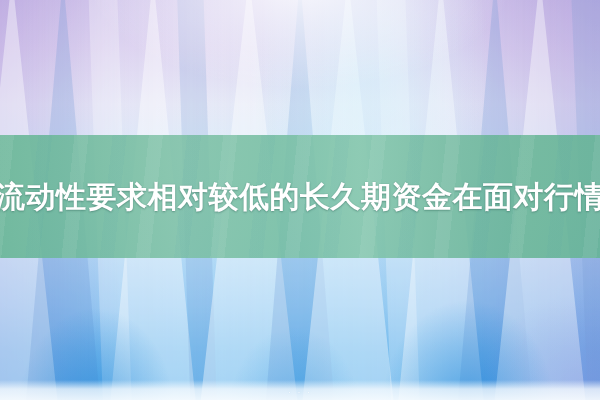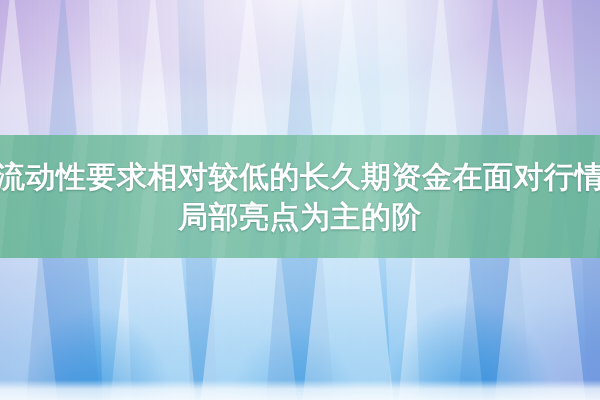--- a/index.html
+++ b/index.html
@@ -215,19 +215,18 @@
 
   <div class="layer pools"></div>
   <div class="layer top-glow"></div>
 
   <div class="green-band">
     <div class="band-streaks"></div>
   </div>
 
   <div class="caption">
     <div class="caption-line">对流动性要求相对较低的长久期资金在面对行情以</div>
-    <div class="caption-line">局部亮点为主的阶</div>
   </div>
 
   <div class="bottom-fade"></div>
   <div class="watermark">· · ·</div>
 
 </div>
 
 </body></html>

